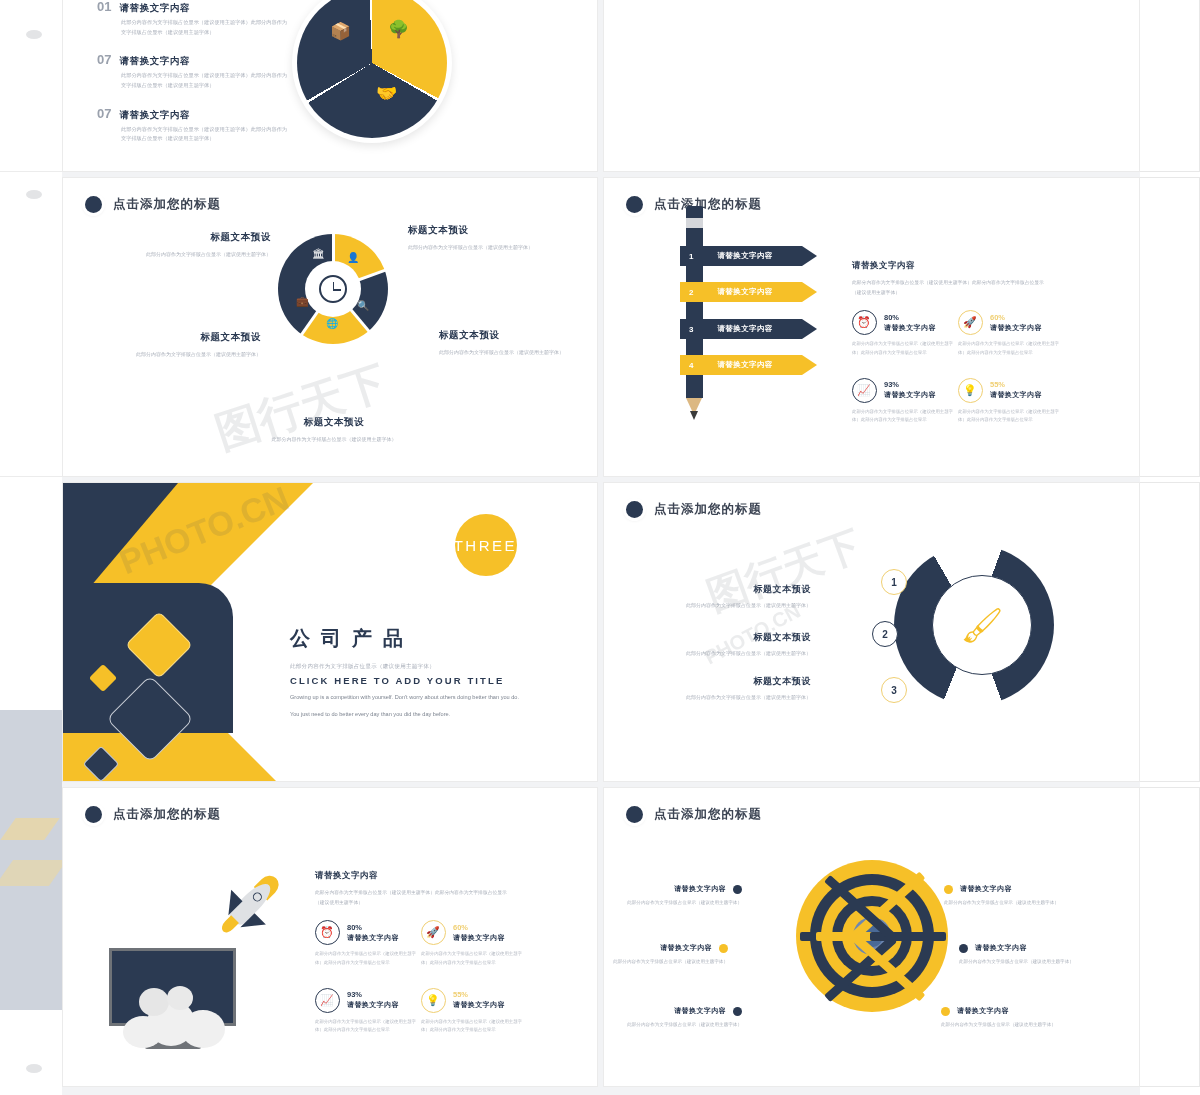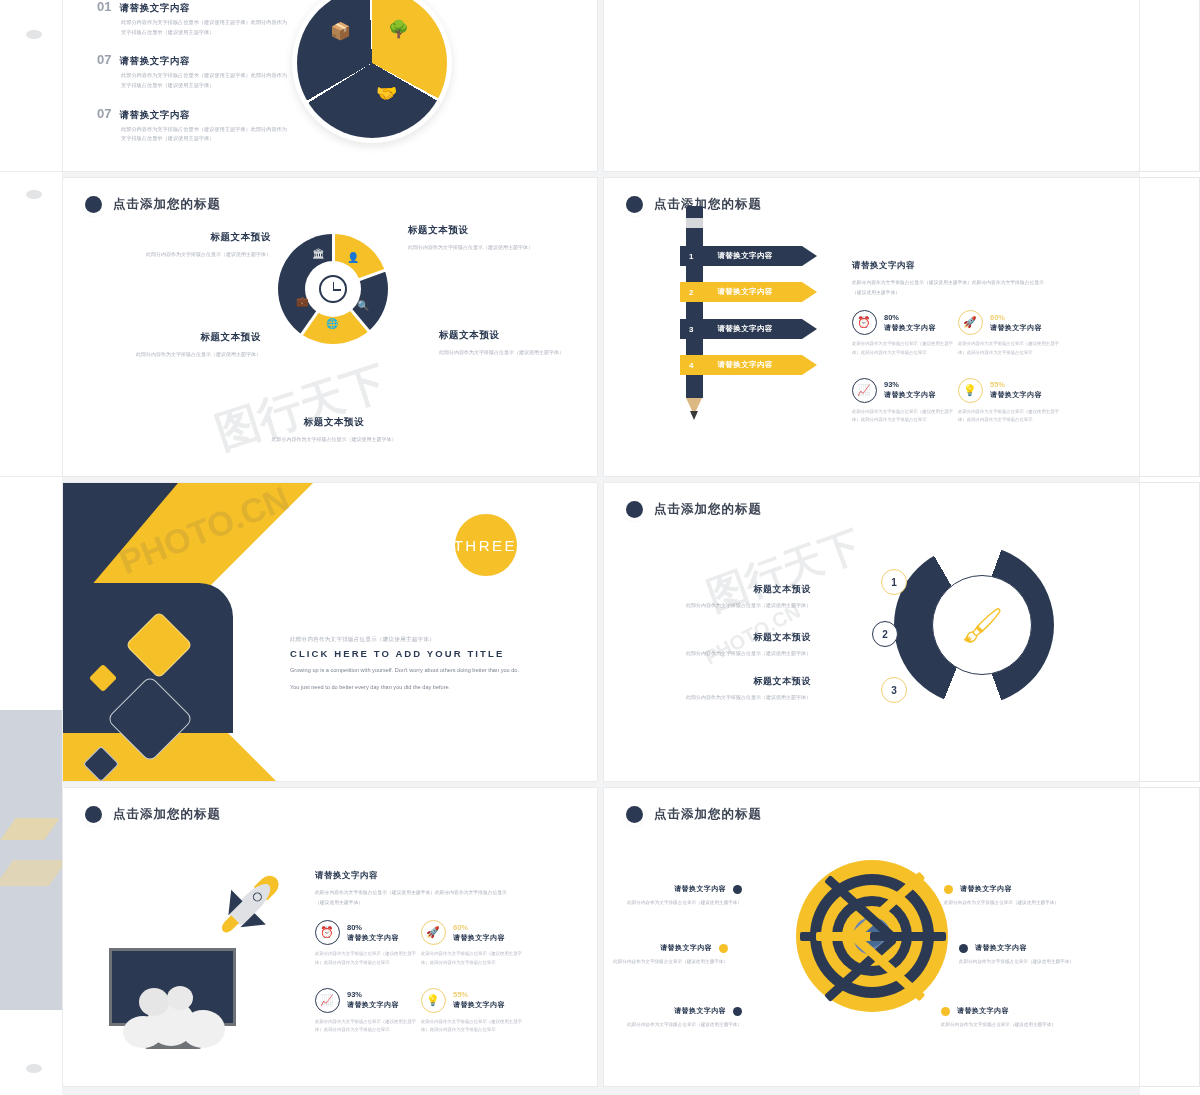--- a/index.html
+++ b/index.html
@@ -377,20 +377,21 @@
         <div class="dia" style="left:30px;top:185px;width:20px;height:20px;background:#f6c028;border-radius:3px;"></div>
         <div class="dia" style="left:56px;top:205px;width:62px;height:62px;background:#2b3a52;border-radius:8px;border:1px solid #c6cbd4;"></div>
         <div class="dia" style="left:25px;top:268px;width:26px;height:26px;background:#2b3a52;border-radius:4px;border:1px solid #c6cbd4;"></div>
       </div>
 
       <div class="circ">
         <span>THREE</span>
       </div>
 
       <div class="txt">
+        <div class="ztitle">公司产品</div>
         <div class="zsub">此部分内容作为文字排版占位显示（建议使用主题字体）</div>
         <div class="zen">CLICK HERE TO ADD YOUR TITLE</div>
         <div class="zp">Growing up is a competition with yourself. Don't worry about others doing better than you do.</div>
         <div class="zp">You just need to do better every day than you did the day before.</div>
       </div>
 
       <div class="wm" style="left:52px;top:28px;font-size:34px;transform:rotate(-22deg);color:rgba(70,75,90,.13);">PHOTO.CN</div>
     </div>
 
     <div class="slide r2 c1 s6">

